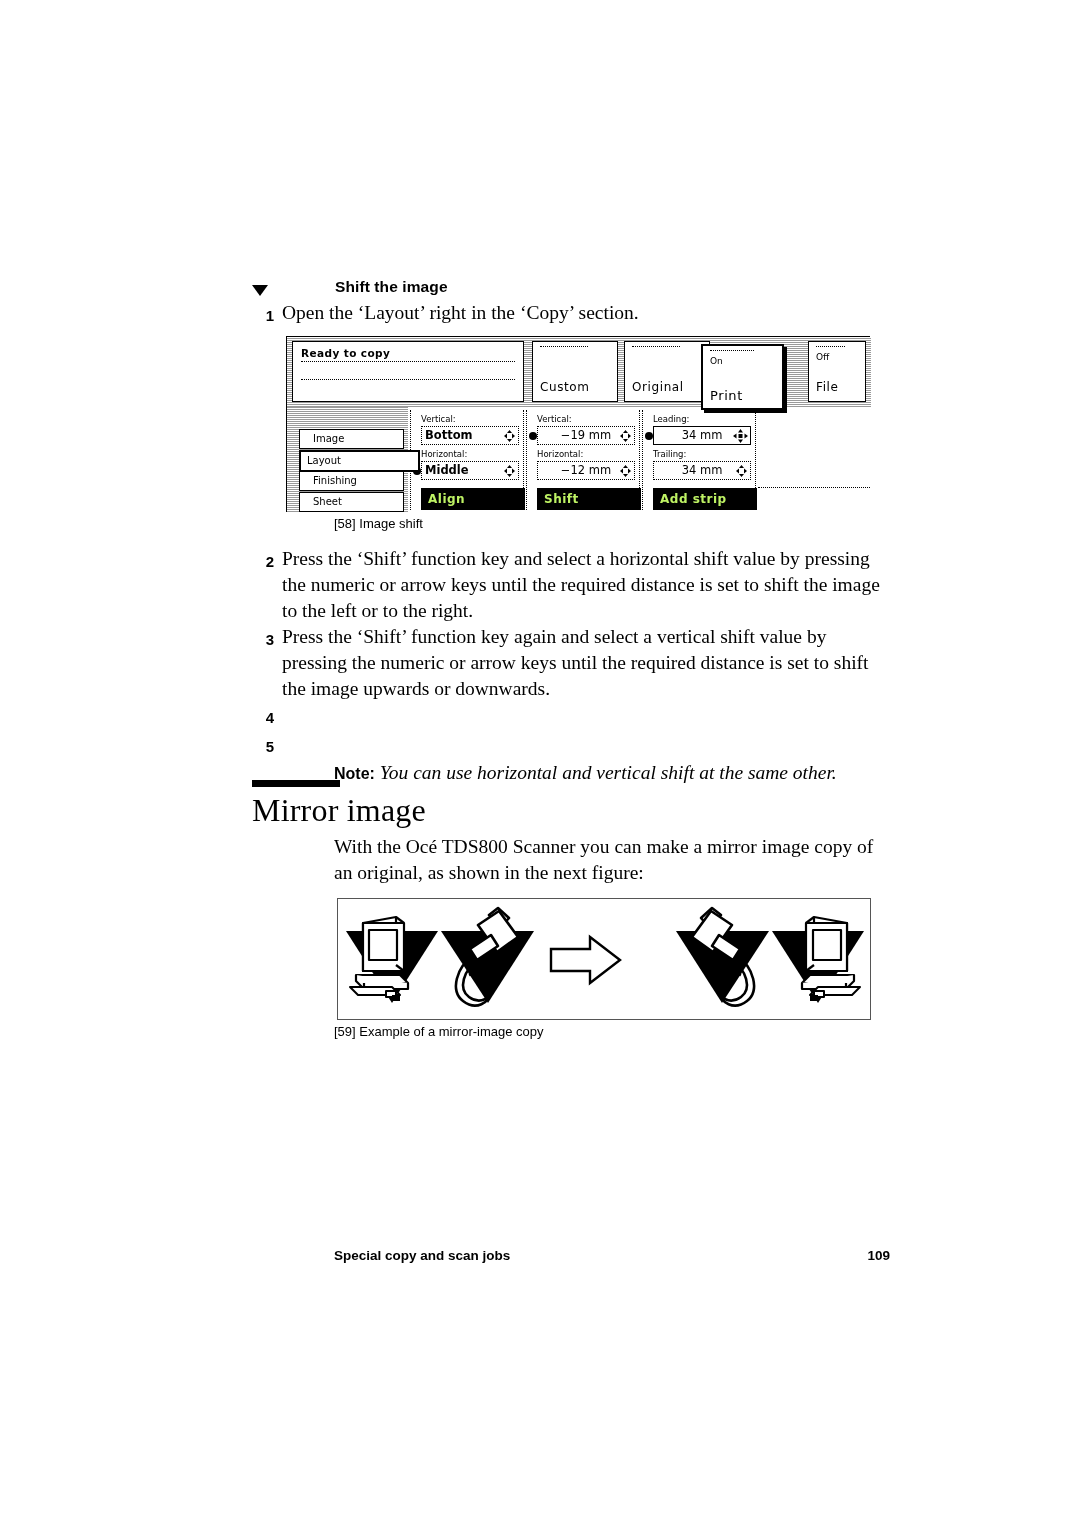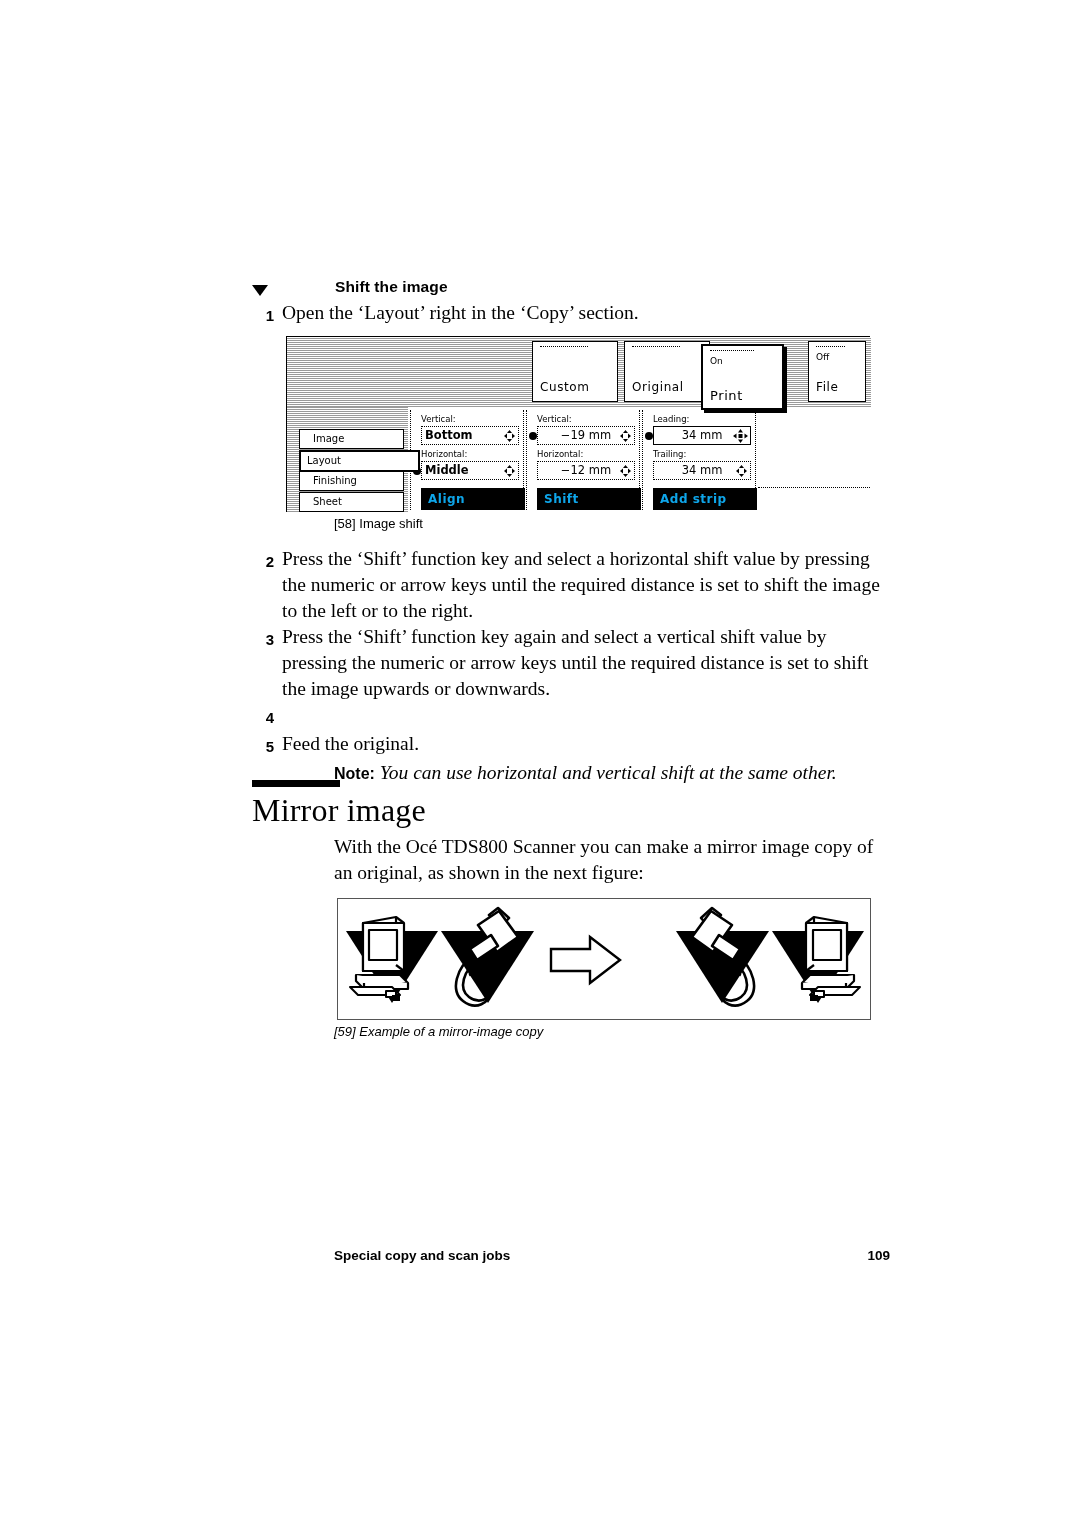--- a/index.html
+++ b/index.html
@@ -276,21 +276,21 @@
     top: 3px;
     width: 11px; height: 12px;
   }
   .s-footer {
     position: absolute;
     left: 10px;
     bottom: 0px;
     width: 104px;
     height: 22px;
     background: #000;
-    color: #0ea5e9;
+    color: #bef264;
     font-weight: bold;
     font-size: 12px;
     line-height: 22px;
     padding-left: 7px;
     box-sizing: border-box;
     letter-spacing: 0.5px;
   }
   .tail-rule {
     position: absolute;
     left: 350px;
@@ -373,20 +373,25 @@
     <div class="numitem">
       <span class="num">1</span>
       <span class="txt">Open the ‘Layout’ right in the ‘Copy’ section.</span>
     </div>
   </div>
 
   <div class="panel">
 
     <div class="panel-top hatch">
 
+      <div class="status-card">
+        <div class="sc-title">Ready to copy</div>
+        <div class="dotrule sc-r1"></div>
+        <div class="dotrule sc-r2"></div>
+      </div>
 
       <div class="topcard" id="card-custom">
         <div class="tc-dots"></div>
         <div class="tc-small"></div>
         <div class="tc-main">Custom</div>
       </div>
 
       <div class="topcard" id="card-original">
         <div class="tc-dots"></div>
         <div class="tc-small"></div>
@@ -527,21 +532,20 @@
     </div>
     <div class="numitem">
       <span class="num">3</span>
       <span class="txt">Press the ‘Shift’ function key again and select a vertical shift value by pressing the numeric or arrow keys until the required distance is set to shift the image upwards or downwards.</span>
     </div>
     <div class="numitem">
       <span class="num">4</span>
     </div>
     <div class="numitem">
       <span class="num">5</span>
-      <span class="txt">Feed the original.</span>
     </div>
     <div class="note-line">
       <b>Note:</b>
       <i>You can use horizontal and vertical shift at the same other.</i>
     </div>
   </div>
 
   <div class="chap">
     <div class="chap-rule"></div>
     <div class="chap-title">Mirror image</div>
@@ -620,20 +624,20 @@
         </g>
         <g fill="none" stroke="#000" stroke-width="2.6" stroke-linejoin="round">
           <path d="M136,56 C118,68 112,92 125,102 C138,112 152,104 152,92
                    C152,80 140,72 131,76"></path>
           <path d="M141,60 C125,71 120,90 131,98 C142,106 154,99 154,89"></path>
         </g>
       </g>
     </svg>
   </div>
 
-  <div class="fig-cap" style="left:334px; top:1024px;font-style:italic;">[59] Example of a mirror-image copy</div>
+  <div class="fig-cap" style="left:334px; top:1024px;">[59] Example of a mirror-image copy</div>
 
   <div class="footer">
     <span>Special copy and scan jobs</span>
     <span>109</span>
   </div>
 
 </div>
 
 </body></html>

